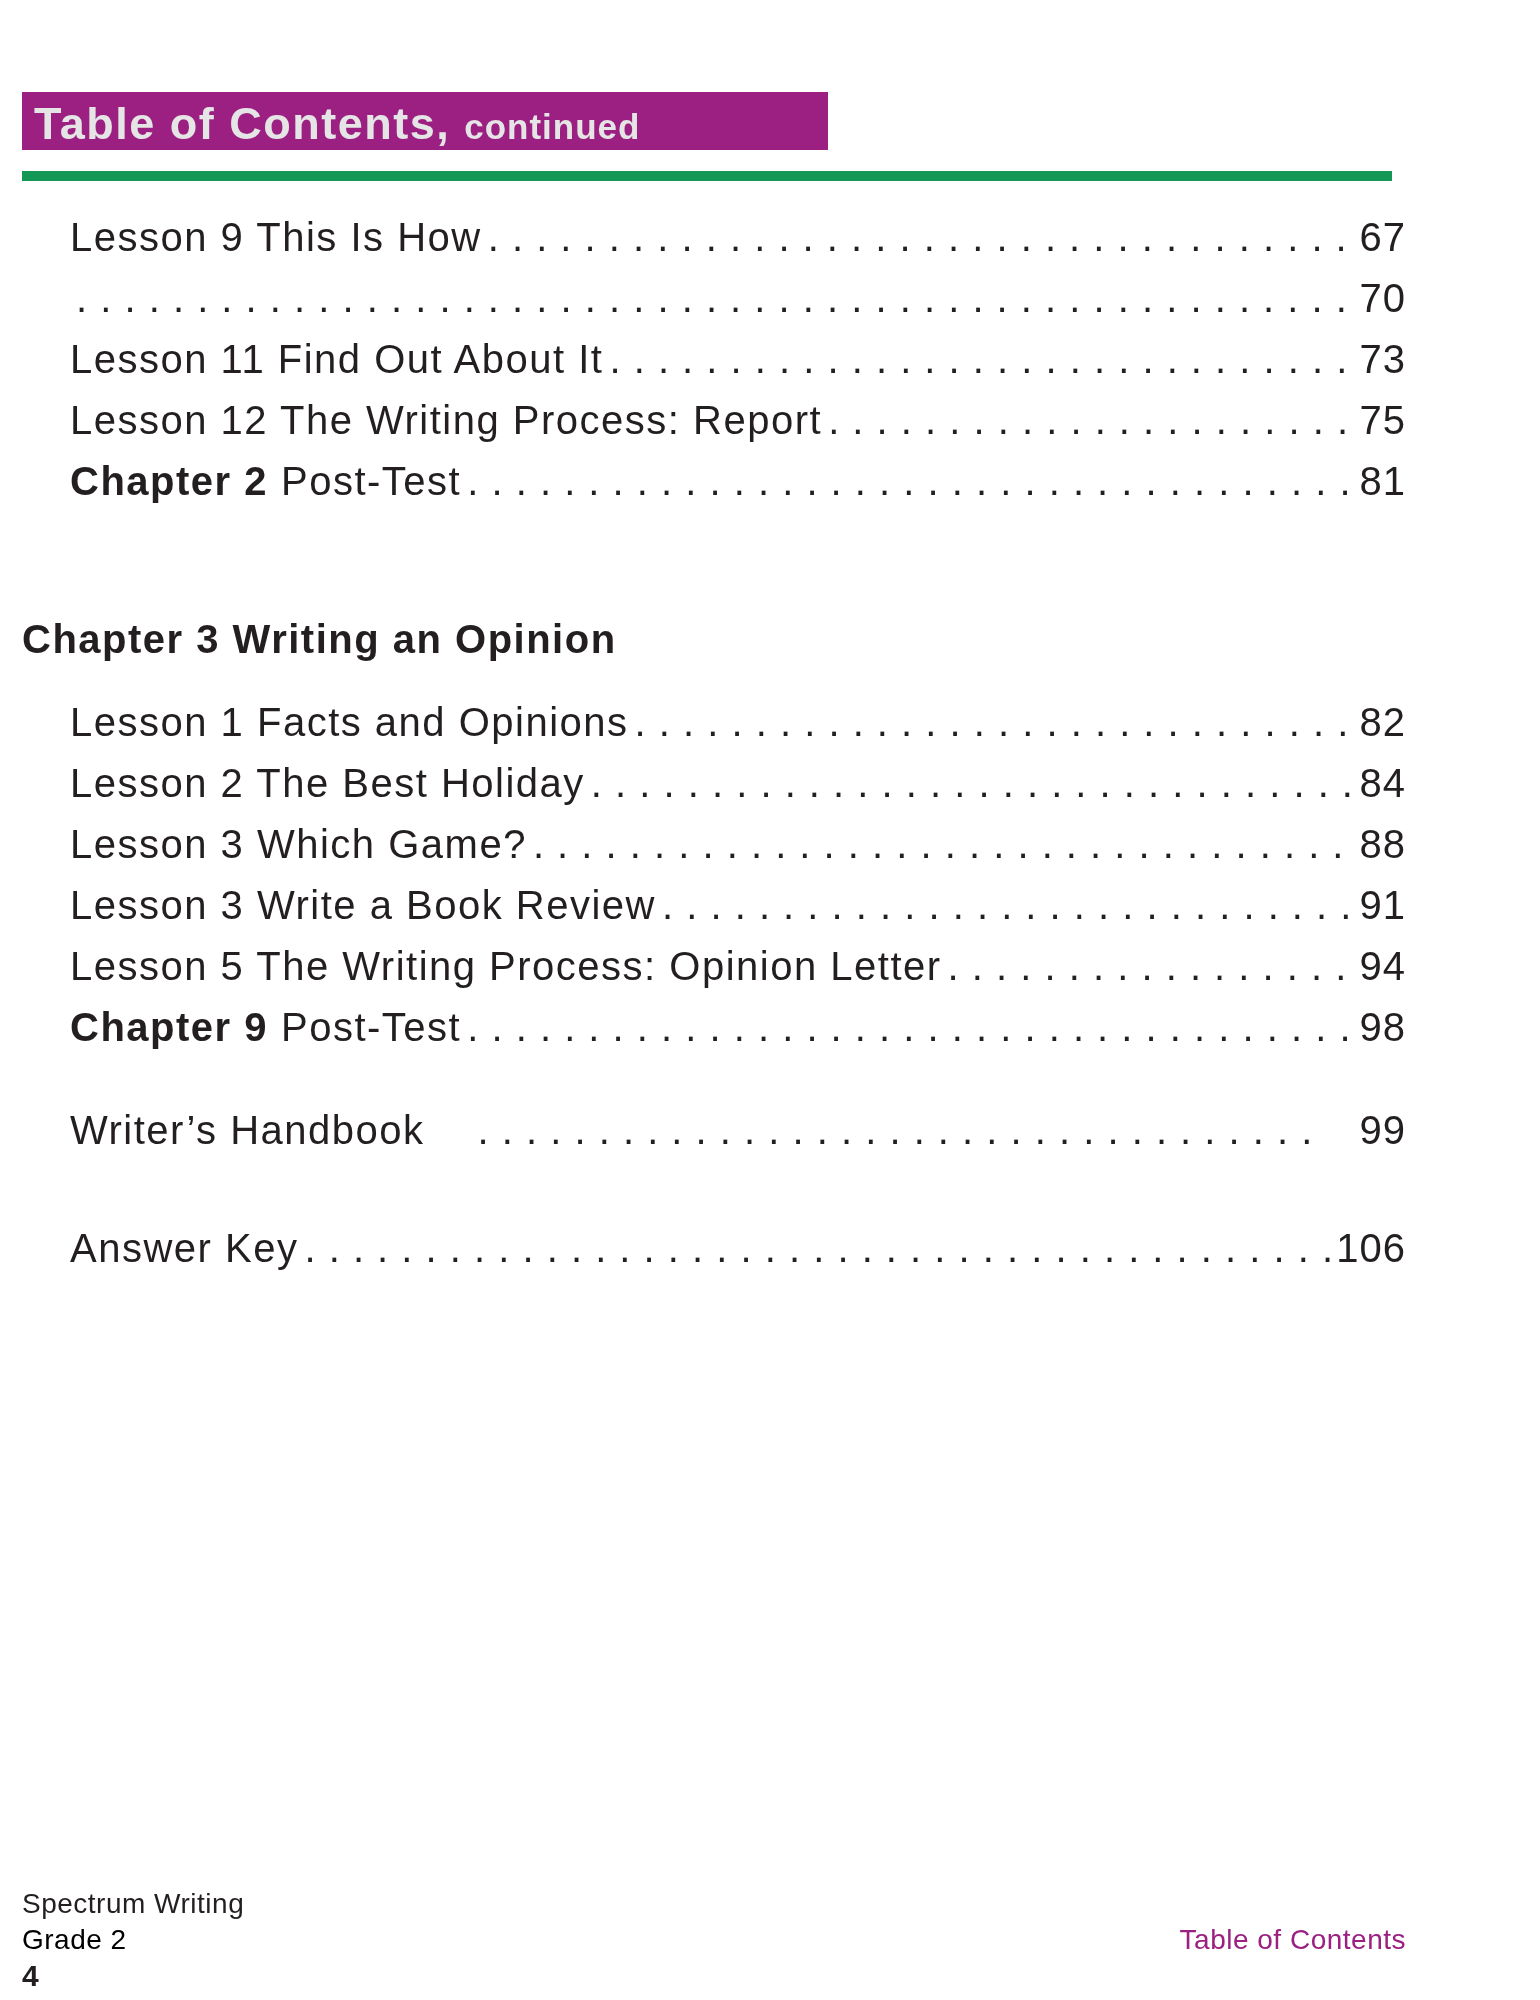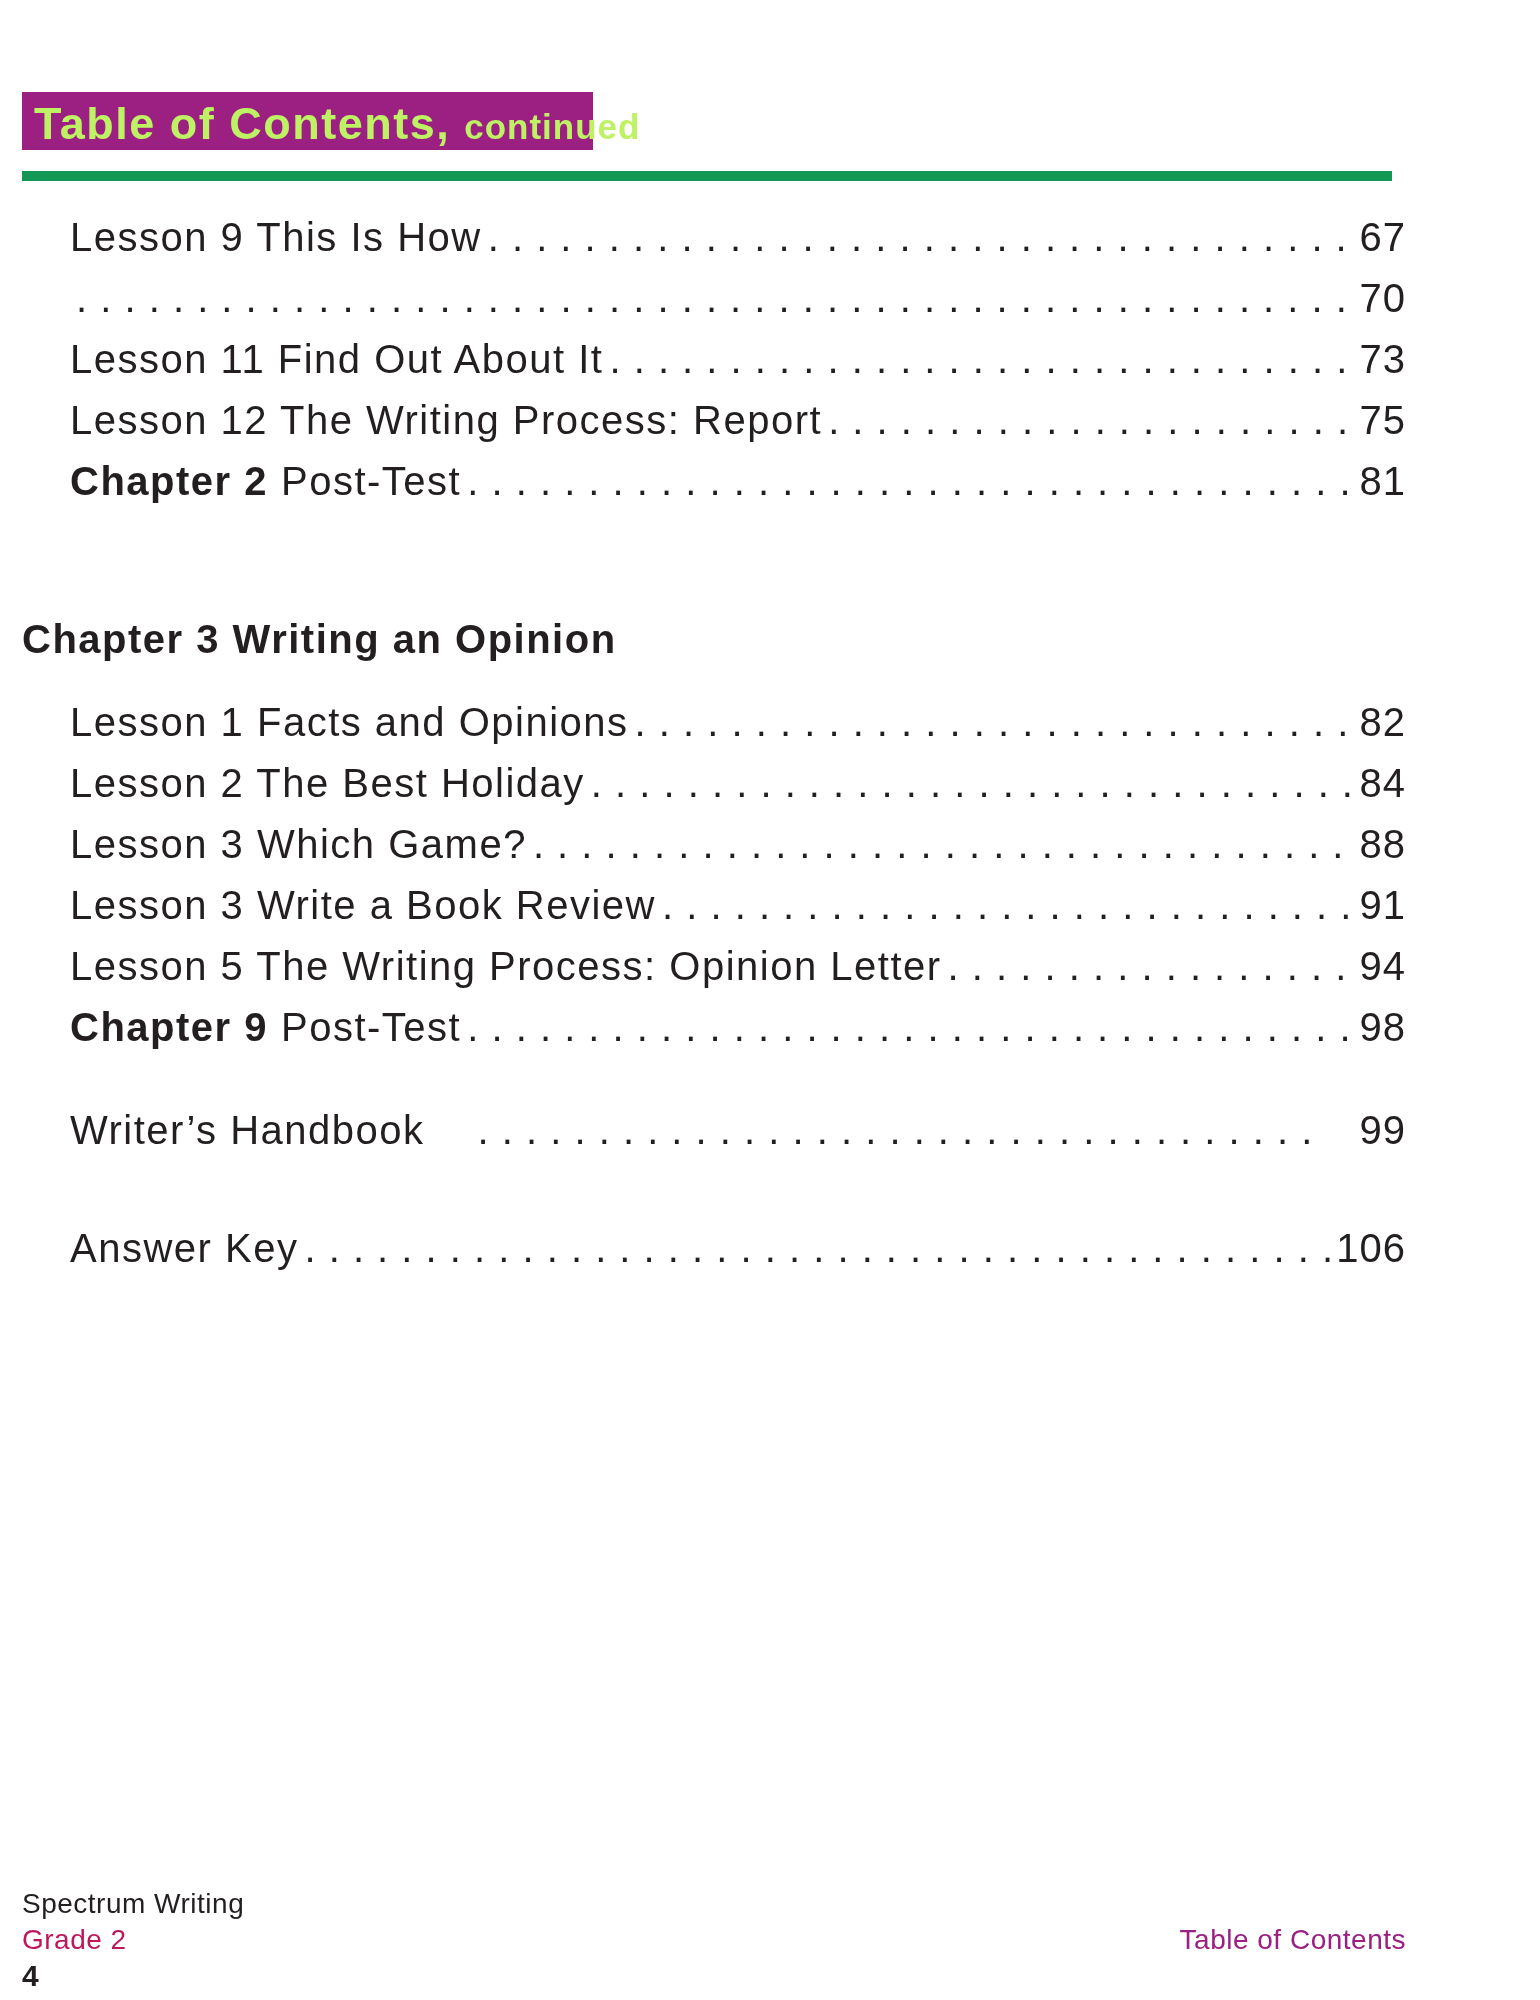--- a/index.html
+++ b/index.html
@@ -15,24 +15,24 @@
     font-family: "Liberation Sans", sans-serif;
     color: #231F20;
     overflow: hidden;
   }
 
   
   .header-bar {
     position: absolute;
     left: 22px;
     top: 92px;
-    width: 571px;
+    width: 806px;
     height: 58px;
     background: #9B2082;
-    color: #bef264;
+    color: #e5e5e5;
     display: flex;
     align-items: baseline;
     padding-left: 12px;
     box-sizing: border-box;
   }
   .header-title {
     font-size: 45px;
     font-weight: bold;
     letter-spacing: 1.5px;
     line-height: 58px;
@@ -124,21 +124,21 @@
   }
   .footer-series {
     font-size: 28px;
     line-height: 36px;
     letter-spacing: 0.5px;
   }
   .footer-grade {
     font-size: 28px;
     line-height: 36px;
     letter-spacing: 0.5px;
-    color: #be185d;
+    color: #000000;
   }
   .footer-pagenum {
     font-size: 30px;
     line-height: 36px;
     font-weight: bold;
   }
   .footer-right {
     position: absolute;
     right: 134px;
     top: 1922px;

